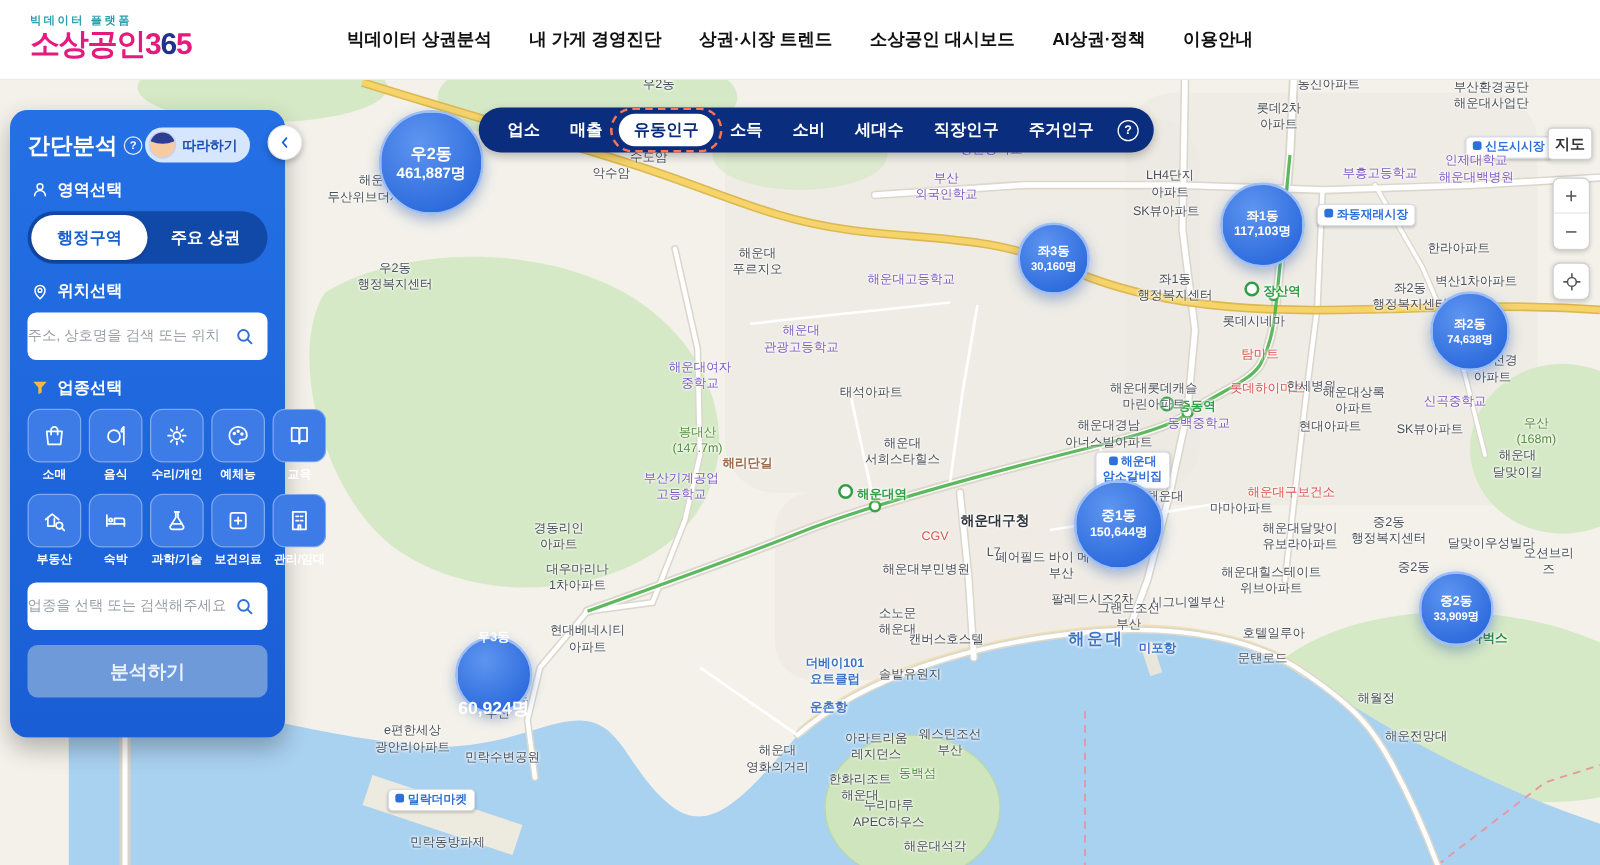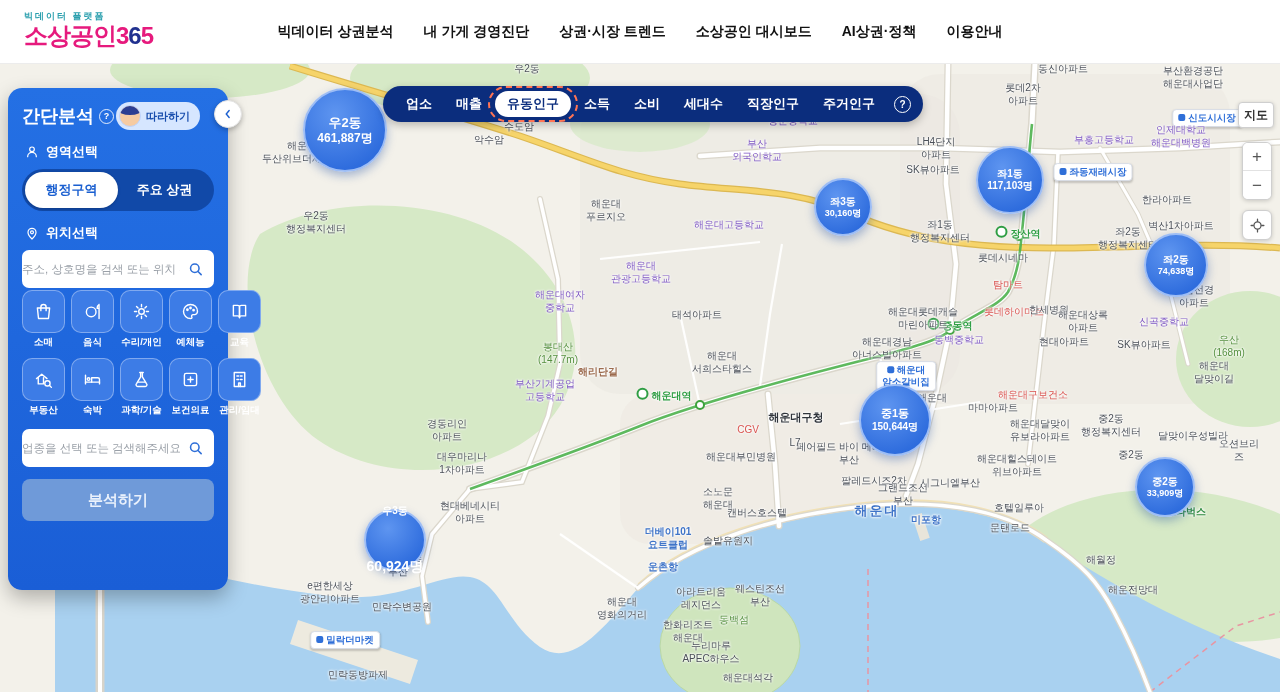--- a/index.html
+++ b/index.html
@@ -257,21 +257,21 @@
         <div class="mlabel t-place" style="left: 1133px; top: 526px;">해운전망대</div>
         <div class="mlabel t-place" style="left: 1010px; top: 464px;">문탠로드</div>
         <div class="mlabel t-water" style="left: 926px; top: 456px;">미포항</div>
         <div class="mlabel t-place" style="left: 874px; top: 417px;">팔레드시즈2차</div>
         <div class="mlabel t-place" style="left: 950px; top: 419px;">시그니엘부산</div>
         <div class="mlabel t-place" style="left: 903px; top: 430px;">그랜드조선
 부산</div>
         <div class="mlabel t-place" style="left: 849px; top: 389px;">페어필드 바이 메리어트
 부산</div>
         <div class="mlabel t-bold" style="left: 796px; top: 354px;">해운대구청</div>
-        <div class="mlabel t-subway" style="left: 664px; top: 331px; text-align: center;">해운대역</div>
+        <div class="mlabel t-subway" style="left: 698px; top: 331px; text-align: center;">해운대역</div>
         <div class="mlabel t-red" style="left: 748px; top: 366px;">CGV</div>
         <div class="mlabel t-place" style="left: 795px; top: 379px;">L7</div>
         <div class="mlabel t-place" style="left: 741px; top: 393px;">해운대부민병원</div>
         <div class="mlabel t-place" style="left: 718px; top: 434px;">소노문
 해운대</div>
         <div class="mlabel t-beach" style="left: 877px; top: 447px;">해운대</div>
         <div class="mlabel t-place" style="left: 757px; top: 449px;">캔버스호스텔</div>
         <div class="mlabel t-place" style="left: 728px; top: 477px;">솔밭유원지</div>
         <div class="mlabel t-water" style="left: 668px; top: 474px;">더베이101
 요트클럽</div>
@@ -392,20 +392,26 @@
         <span>위치선택</span>
       </div>
       <div class="searchbox">
         <input placeholder="주소, 상호명을 검색 또는 위치 선택" style="">
         <svg viewBox="0 0 24 24" width="17" height="17" fill="none" stroke="#2f6fd8" stroke-width="2.2" stroke-linecap="round">
             <circle cx="11" cy="11" r="6"></circle>
             <path d="M15.5 15.5L20 20"></path>
           </svg>
       </div>
 
+      <div class="sec-label">
+        <svg viewBox="0 0 24 24" width="16" height="16" fill="#f5b942">
+            <path d="M4 5h16l-6 7v6l-4 2v-8L4 5z"></path>
+          </svg>
+        <span>업종선택</span>
+      </div>
       <div class="cats" id="cats">
           <div class="cat">
             <span class="tile">
               <svg viewBox="0 0 24 24" width="21" height="21" fill="none" stroke="#fff" stroke-width="1.6" stroke-linecap="round" stroke-linejoin="round">
                 <path d="M5 8h14l-1.3 12H6.3L5 8z"></path>
                 <path d="M9 11V7a3 3 0 016 0v4"></path>
               </svg>
             </span>
             <span class="cat-label">소매</span>
           </div>

